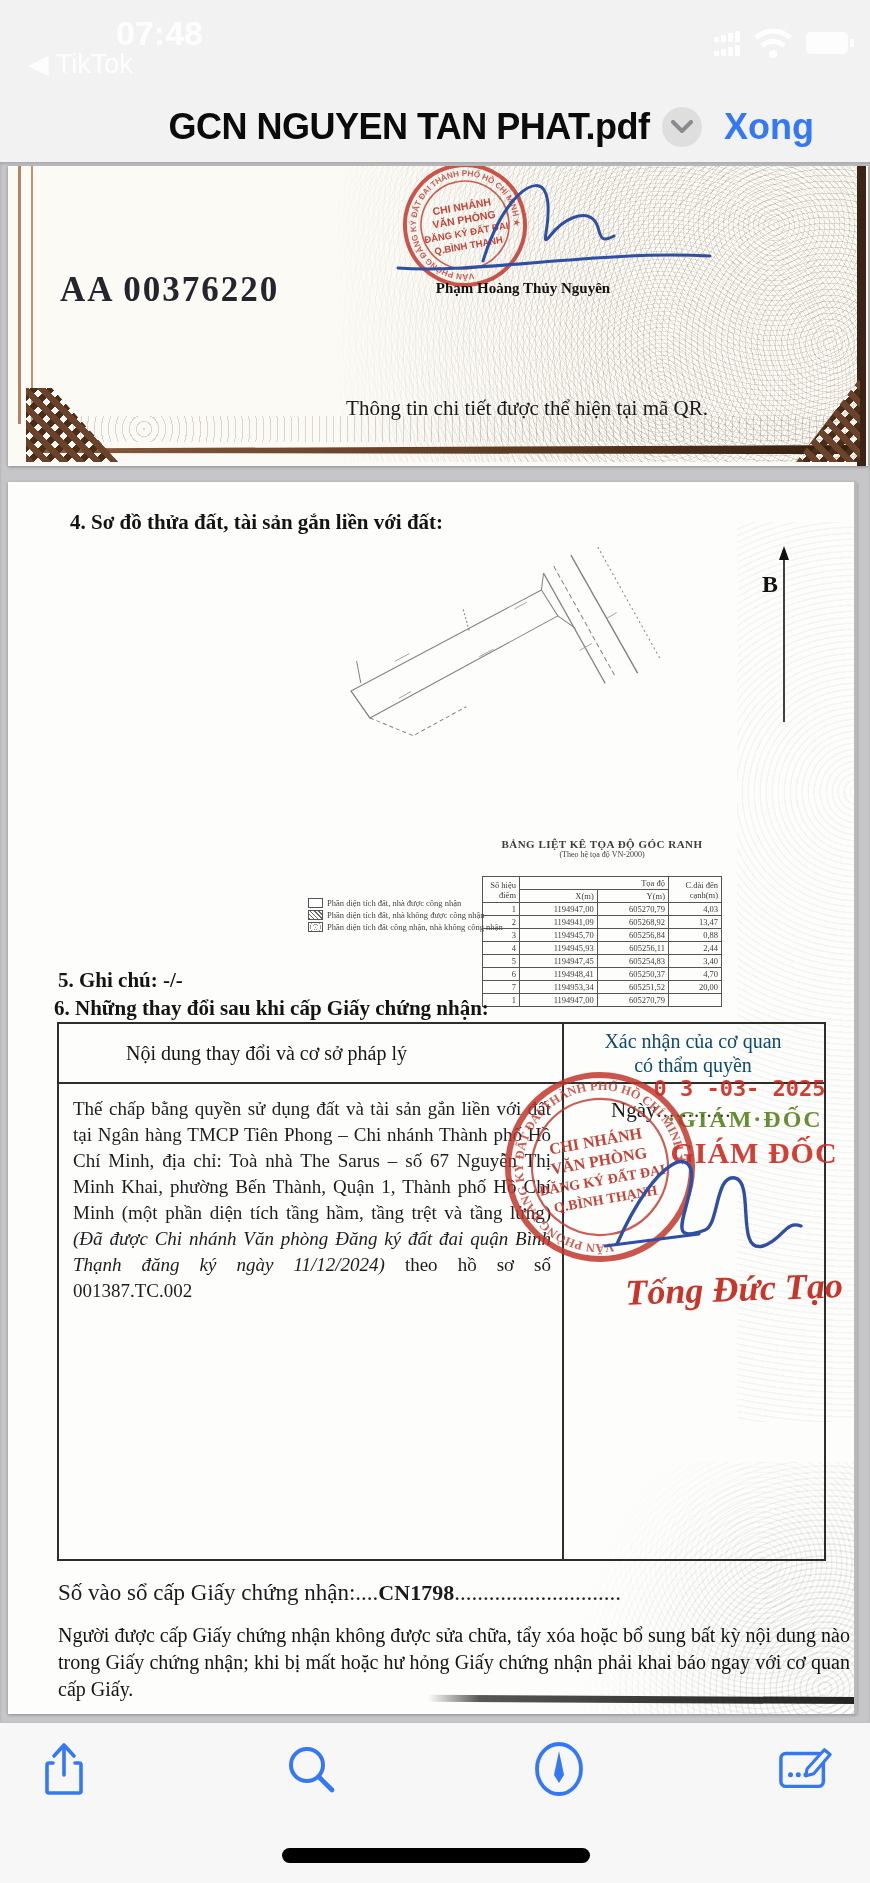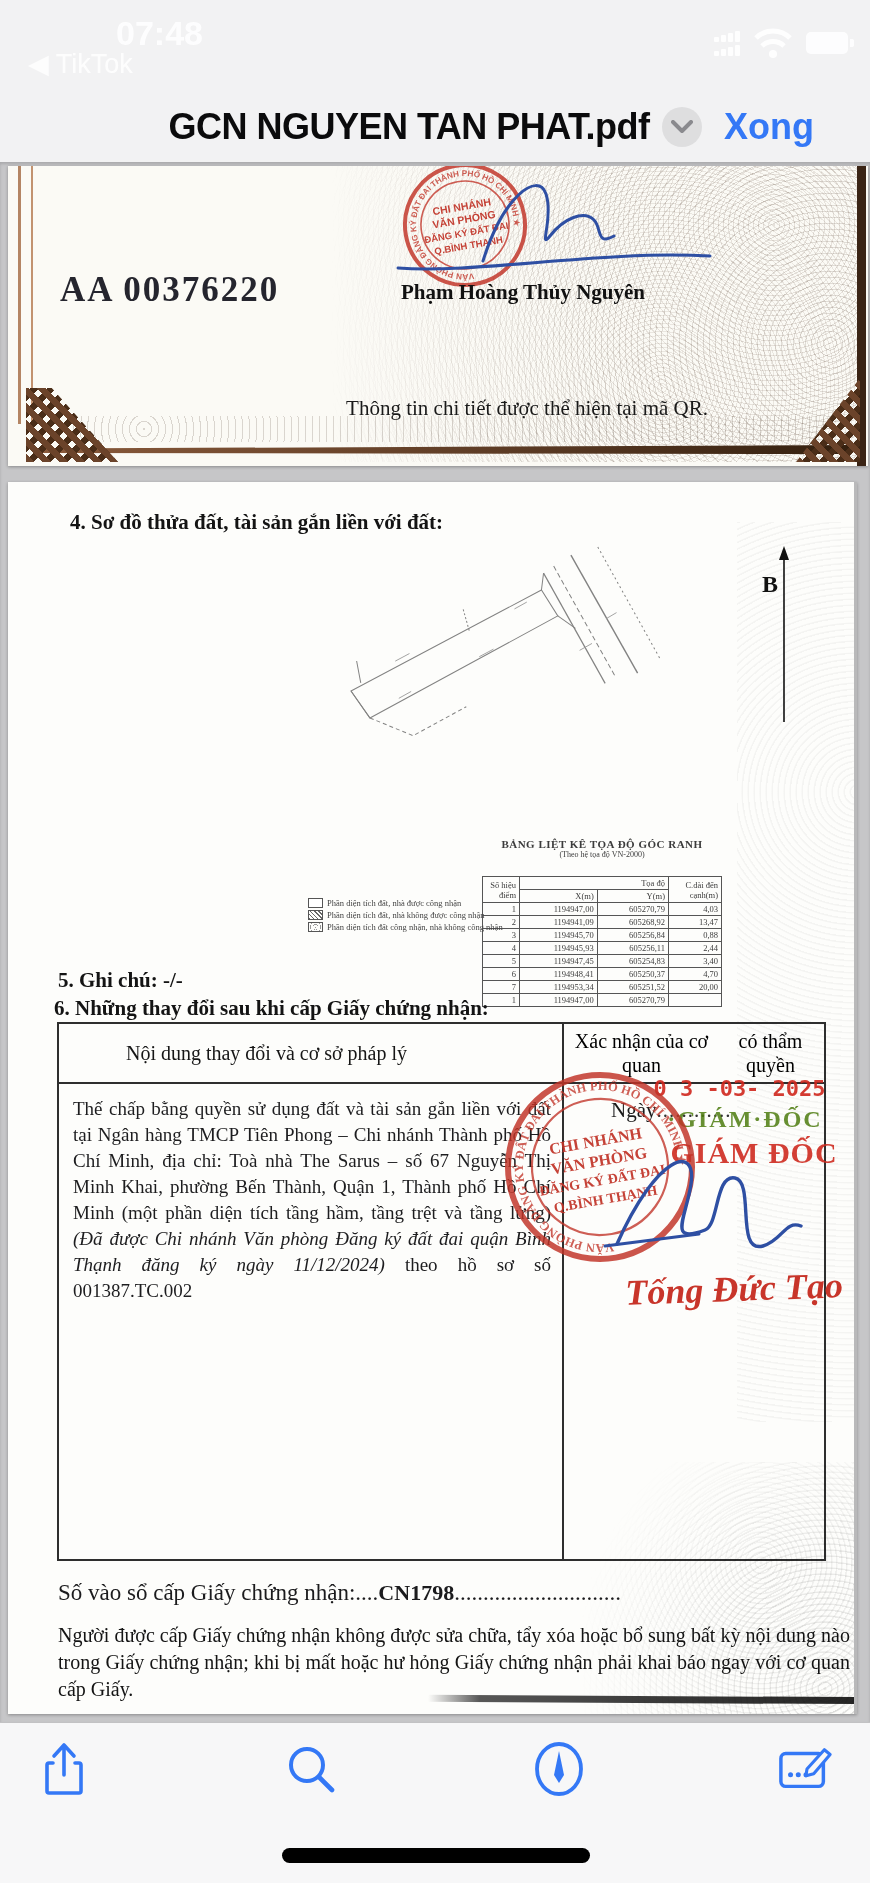--- a/index.html
+++ b/index.html
@@ -44,21 +44,21 @@
       repeating-radial-gradient(circle at 85% 20%, rgba(80,52,34,.16) 0 1px, transparent 1px 5px),
       repeating-radial-gradient(circle at 65% 75%, rgba(80,52,34,.13) 0 1px, transparent 1px 4px),
       repeating-radial-gradient(circle at 95% 60%, rgba(60,40,25,.18) 0 1px, transparent 1px 6px);
      -webkit-mask-image:linear-gradient(to left,#000 45%,transparent 95%);
      mask-image:linear-gradient(to left,#000 45%,transparent 95%);}
   .speckle1{position:absolute;left:60px;top:250px;width:760px;height:26px;opacity:.5;
      background:repeating-radial-gradient(circle at 10% 50%, rgba(60,40,25,.35) 0 1px, transparent 1px 7px);}
   .serial{position:absolute;left:52px;top:104px;font-family:"Liberation Serif",serif;
      font-size:35px;font-weight:700;color:#25252e;letter-spacing:2px;}
   .holder{position:absolute;left:300px;top:114px;width:430px;text-align:center;
-     font-family:"Liberation Serif",serif;font-size:21px;font-weight:700;color:#111;}
+     font-family:"Liberation Serif",serif;font-size:15px;font-weight:700;color:#111;}
   .qrnote{position:absolute;left:240px;top:230px;width:460px;text-align:right;
      font-family:"Liberation Serif",serif;font-size:21px;color:#1a1a1a;}
   
   .stampwrap{position:absolute;}
   .stamp-svg{transform:rotate(-10deg);opacity:.92;}
   
   .sec-h{position:absolute;font-weight:700;font-size:21px;color:#141414;}
   .compass{position:absolute;left:752px;top:62px;}
   .diagram{position:absolute;left:330px;top:52px;opacity:.75;}
   .coordblk{position:absolute;left:462px;top:356px;width:240px;color:#3c3c3c;filter:blur(.3px);padding-left:12px;}
@@ -70,22 +70,22 @@
   .legend .li{display:flex;align-items:center;gap:4px;margin-bottom:2px;}
   .sw{width:13px;height:8px;border:1px solid #555;background:#fff;}
   .sw.hatch{background:repeating-linear-gradient(45deg,#666 0 1px,transparent 1px 3px);}
   .sw.dots{background:repeating-radial-gradient(circle,#999 0 .5px,transparent .5px 2.5px);}
   
   .tbl6{position:absolute;left:49px;top:540px;width:765px;height:535px;border:2px solid #2e2e2e;}
   .tbl6 .hdr{position:absolute;left:0;top:0;width:100%;height:58px;border-bottom:2px solid #2e2e2e;}
   .tbl6 .vline{position:absolute;left:503px;top:0;width:0;height:535px;border-left:2px solid #2e2e2e;}
   .hl{position:absolute;left:0;top:0;width:415px;height:58px;display:flex;align-items:center;justify-content:center;
       font-size:20px;color:#161616;}
-  .hr{position:absolute;left:505px;top:0;width:258px;height:58px;display:flex;align-items:center;justify-content:center;
-      font-size:20px;line-height:24px;color:#000000;text-align:center;}
+  .hr{position:absolute;left:505px;top:0;width:258px;height:58px;display:flex;flex-direction:column;align-items:center;justify-content:center;
+      font-size:20px;line-height:24px;color:#0c4a6e;text-align:center;}
   .entry{position:absolute;left:14px;top:72px;width:478px;font-size:19px;line-height:26px;text-align:justify;color:#1d1d1f;}
   .ngay{position:absolute;left:552px;top:74px;font-size:21px;color:#1a1a1a;}
   .ngay .dots{letter-spacing:1px;color:#333;}
   .redstamp-date{position:absolute;left:588px;top:52px;width:185px;text-align:center;
       font-family:"DejaVu Sans Mono",monospace;font-weight:700;font-size:22px;color:#d0271d;opacity:.9;}
   .role1{position:absolute;left:596px;top:82px;width:180px;text-align:center;
       font-size:24px;font-weight:700;color:#4d7c0f;letter-spacing:2px;opacity:.85;}
   .role2{position:absolute;left:600px;top:112px;width:190px;text-align:center;
       font-size:30px;font-weight:700;color:#cf2b20;letter-spacing:1px;opacity:.9;}
   .signer{position:absolute;left:540px;top:244px;width:270px;text-align:center;transform:rotate(-2deg);

